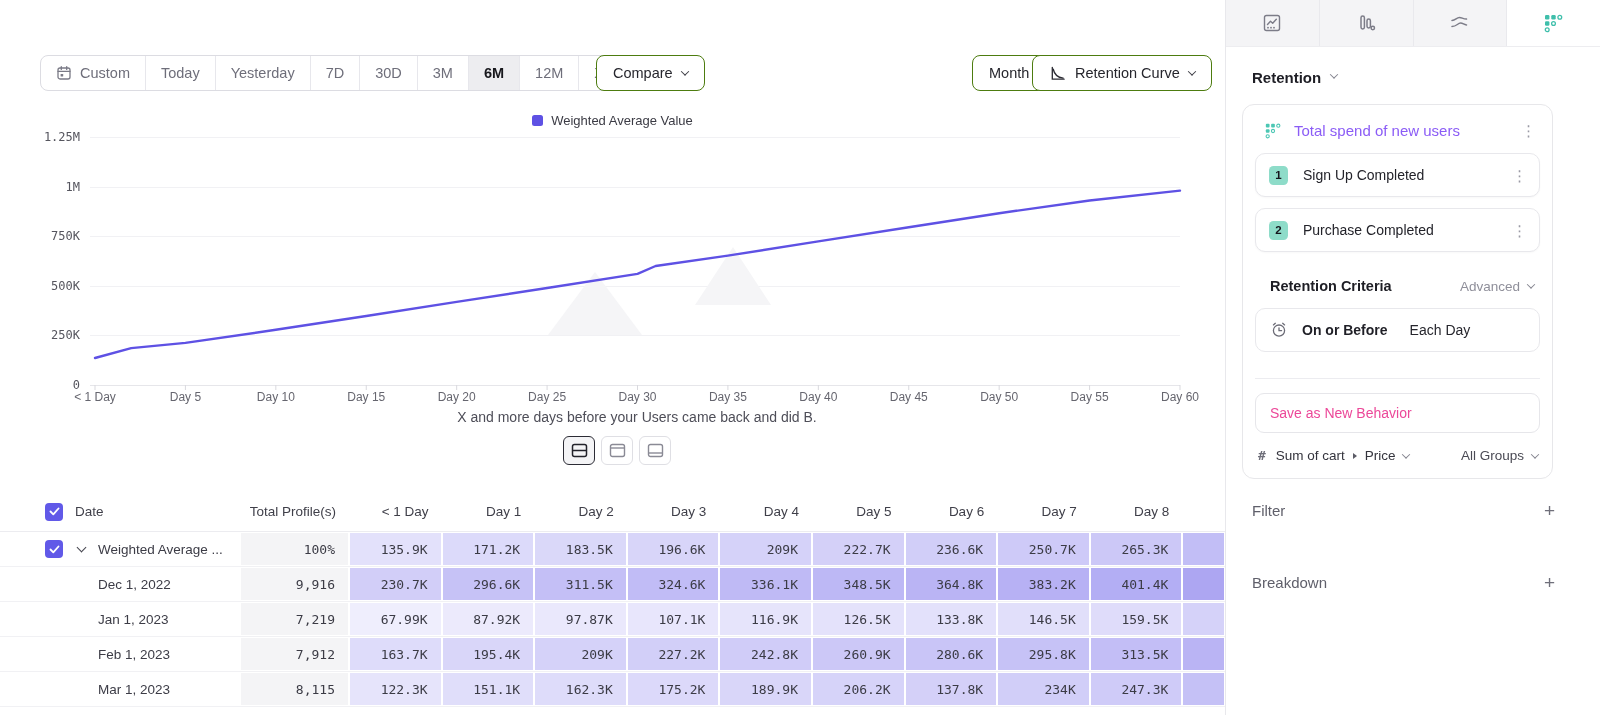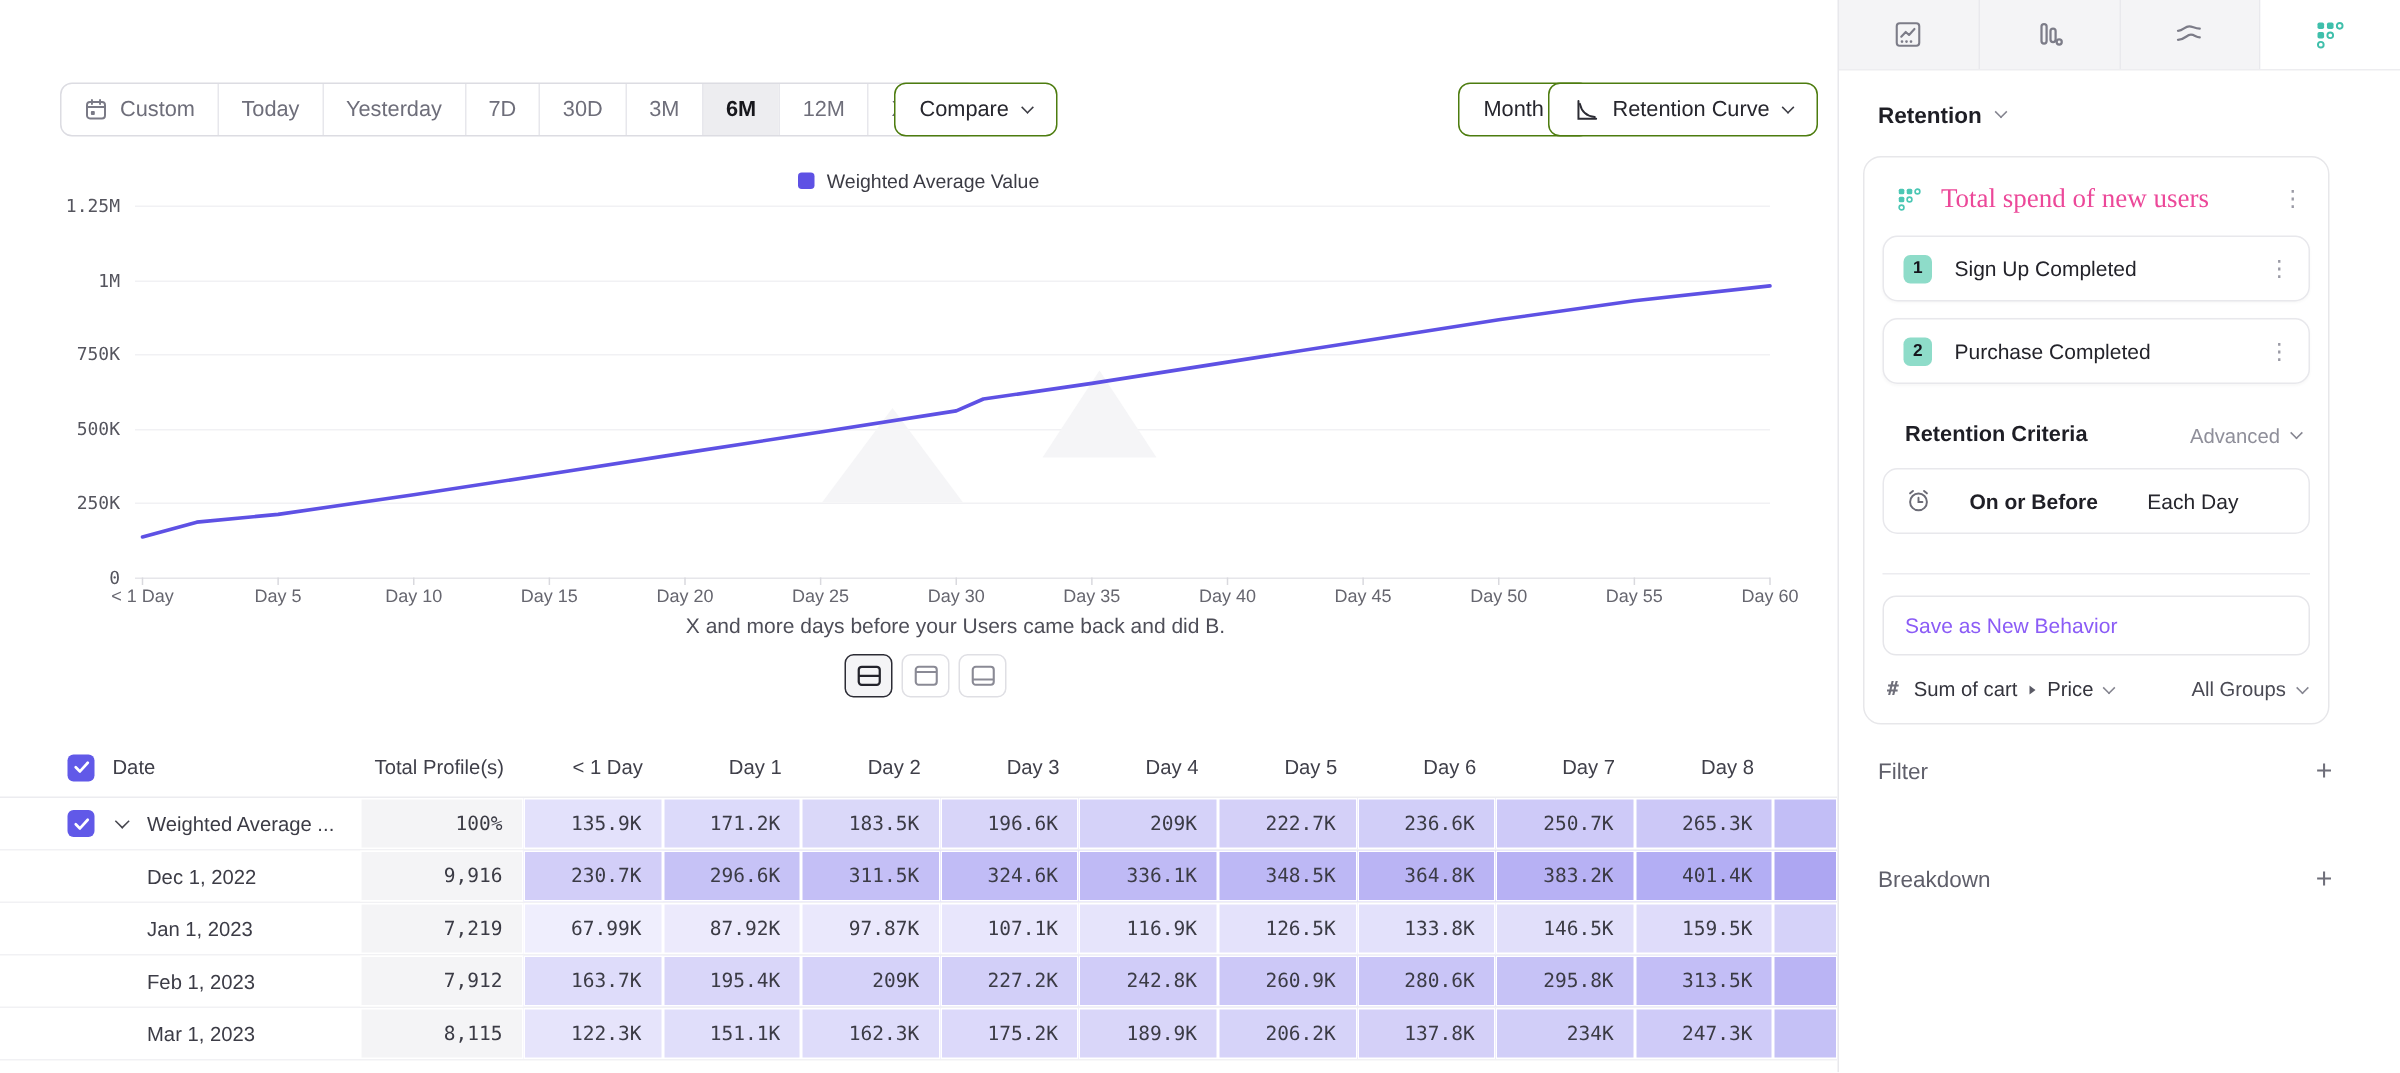--- a/index.html
+++ b/index.html
@@ -59,33 +59,33 @@
   .ptab.active { color:#5b4ddb; font-weight:700; }
   .ptab.active::after { content:""; position:absolute; left:0; right:-4px; bottom:0; height:3px; border-radius:2px; background:#5b4ddb; }
   .icon-tabs { display:flex; height:47px; border-bottom:1px solid #ededf0; }
   .itab { flex:1; background:#f4f4f6; border-right:1px solid #e9e9ed; display:flex; align-items:center; justify-content:center; color:#7c7c88; cursor:pointer; }
   .itab:last-child { border-right:none; }
   .itab.active { background:#fff; }
   .panel-body { padding:20px 47px 0 16px; }
   .section-head { display:flex; align-items:center; gap:10px; margin:2px 0 18px 10px; font-size:15px; font-weight:700; color:#1e1e25; cursor:pointer; }
   .behavior-card { border:1px solid #e7e7ea; border-radius:12px; padding:12px; }
   .bc-head { display:flex; align-items:center; gap:13px; padding:5px 4px 14px 10px; }
-  .bc-title { flex:1; font-size:18px; color:#ec4899;font-family:Liberation Serif, serif; }
+  .bc-title { flex:1; font-size:15px; color:#8b5cf6; }
   .kebab { color:#9a9aa5; font-size:15px; letter-spacing:0; cursor:pointer; line-height:1; }
   .step-card { display:flex; align-items:center; gap:15px; border:1px solid #e8e8ec; border-radius:10px; padding:0 12px 0 13px; height:44px; margin-bottom:11px; background:#fff; box-shadow:0 1px 2px rgba(20,20,40,.03); cursor:pointer; }
   .badge { width:19px; height:19px; border-radius:4.5px; background:#8edcc9; color:#15151c; font-size:11.5px; font-weight:700; display:flex; align-items:center; justify-content:center; flex:none; }
   .step-label { flex:1; font-size:14px; font-weight:500; color:#23232a; }
   .crit-row { display:flex; align-items:center; margin:26px 0 14px; padding:0 6px 0 15px; }
   .crit-label { flex:1; font-size:14.5px; font-weight:700; color:#1e1e25; }
   .adv { display:flex; align-items:center; gap:8px; font-size:13.5px; color:#8f8f9a; cursor:pointer; }
-  .onb-card { display:flex; align-items:center; gap:25px; border:1px solid #e8e8ec; border-radius:10px; height:44px; padding:12px 14px; cursor:pointer; }
+  .onb-card { display:flex; align-items:center; gap:14px; border:1px solid #e8e8ec; border-radius:10px; height:44px; padding:12px 14px; cursor:pointer; }
   .onb-cond { font-size:14px; font-weight:700; color:#1f1f26; }
   .onb-window { font-size:14px; color:#26262d; margin-left:8px; }
   .card-divider { height:1px; background:#ececf0; margin:26px 0 14px; }
-  .save-btn { display:block; width:100%; text-align:left; border:1px solid #e6e6ea; border-radius:9px; background:#fff; height:40px; padding:0 14px; font-family:inherit; font-size:14px; font-weight:500; color:#8b5cf6; cursor:pointer; }
+  .save-btn { display:block; width:100%; text-align:left; border:1px solid #e6e6ea; border-radius:9px; background:#fff; height:40px; padding:0 14px; font-family:inherit; font-size:14px; font-weight:500; color:#ec4899; cursor:pointer; }
   .measure-row { display:flex; align-items:center; gap:10px; padding:15px 2px 3px 3px; font-size:13.5px; color:#34343d; }
   .hash { color:#6f6f7a; font-weight:600; font-family:"DejaVu Sans Mono", monospace; font-size:13px; }
   .prop { display:flex; align-items:center; gap:7px; cursor:pointer; font-weight:500; }
   .caret-r { display:inline-block; width:0; height:0; border-left:4px solid #5b5b66; border-top:3.5px solid transparent; border-bottom:3.5px solid transparent; margin:0 1px; }
   .groups { margin-left:auto; display:flex; align-items:center; gap:8px; color:#4a4a54; cursor:pointer; }
   .p-section { display:flex; align-items:center; margin-left:10px; margin-right:-37px; padding-right:35px; height:30px; }
   .p-section.filter { margin-top:16px; }
   .p-section.breakdown { margin-top:42px; }
   .p-label { flex:1; font-size:15px; color:#5f5f6a; }
   .plus { font-size:19px; font-weight:300; color:#6f6f7a; cursor:pointer; line-height:1; }

